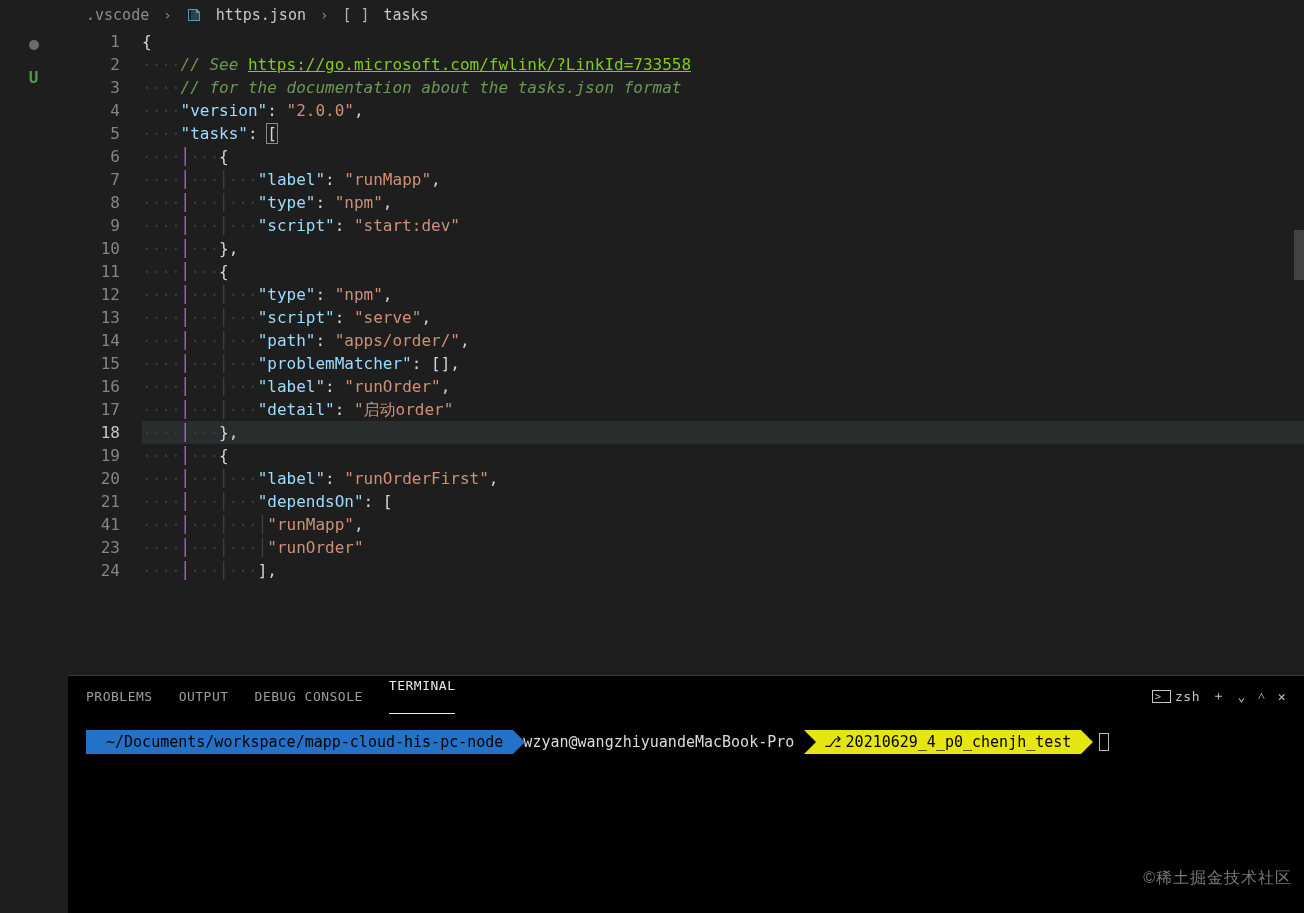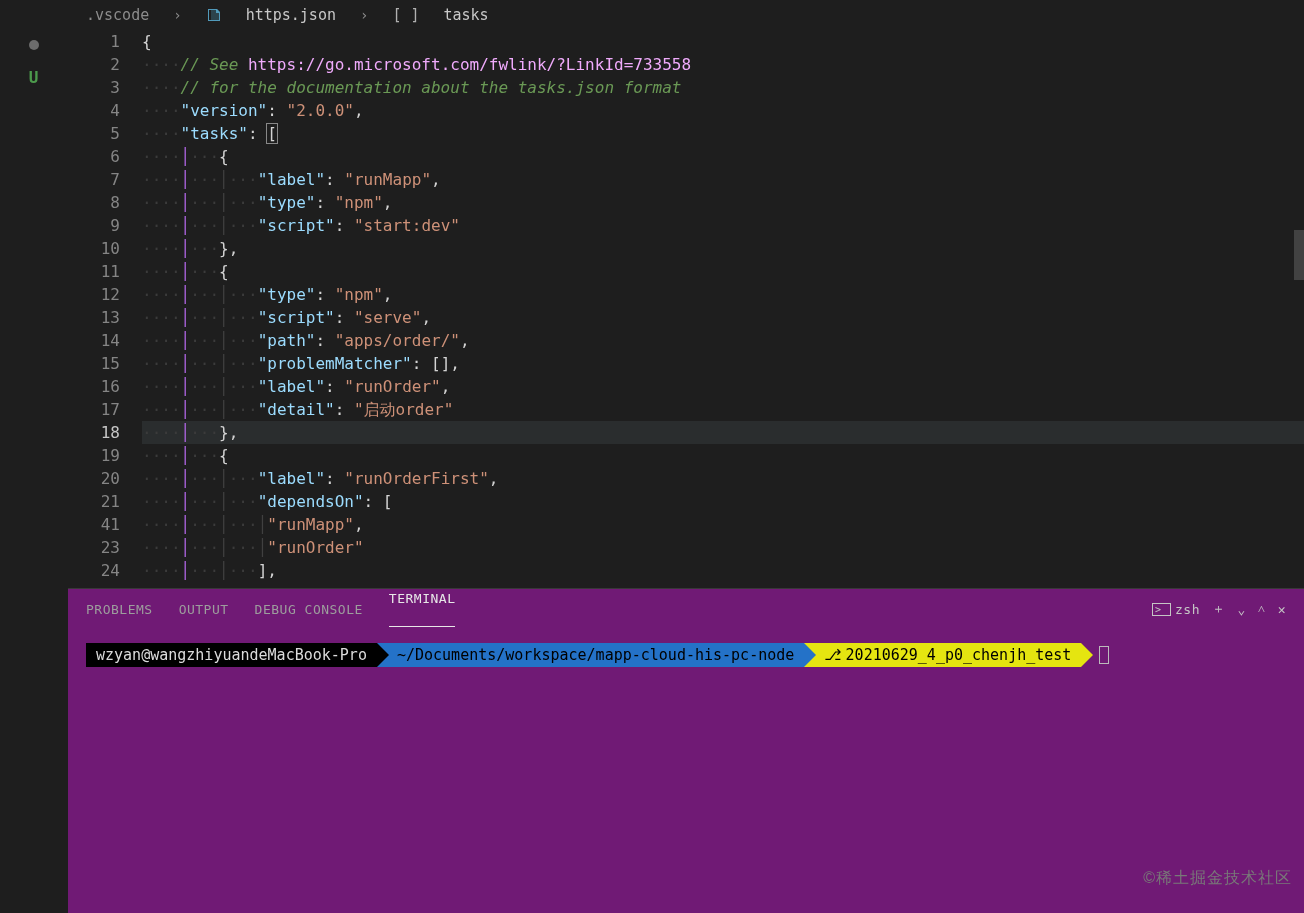--- a/index.html
+++ b/index.html
@@ -24,50 +24,50 @@
 .gutter-dot {
   width: 10px; height: 10px; border-radius: 50%; background: #6c6c6c;
   margin: 0 auto 18px auto;
 }
 .gutter-u {
   color: #4c9a4c; font-weight: 600; text-align: center; font-size: 16px;
 }
 .editor-area { flex: 1; display: flex; flex-direction: column; }
 .breadcrumbs {
   height: 30px; display: flex; align-items: center; padding-left: 18px;
-  font-size: 15px; color: #8c8c8c; gap: 24px;
+  font-size: 15px; color: #8c8c8c; gap: 14px;
 }
 .chevron { color: #8c8c8c; font-size: 14px; }
 .bc-json-icon { display:inline-flex; align-items:center; color:#519aba; }
 .bc-bracket { color:#b0b0b0; }
 .code-area {
   flex: 1; display: flex;
   font-size: 16px; line-height: 23px;
   overflow: hidden;
 }
 .line-numbers {
   width: 74px; text-align: right; color: #858585; padding-right: 22px; user-select:none;
 }
 .line-numbers .ln { height:23px; }
 .line-numbers .ln.cur { color:#c6c6c6; }
 .code-lines { flex:1; position:relative; }
 .code-lines .line { height:23px; white-space: pre; position:relative; }
 .code-lines .line.highlighted { background:#2a2d2e; }
 .tok-brace { color:#d4d4d4; }
 .tok-comment { color:#6a9955;font-style:italic; }
-.tok-url { color:#f0abfc; }
+.tok-url { color:#84cc16; text-decoration: underline; }
 .tok-key { color:#9cdcfe; }
 .tok-string { color:#ce9178; }
 .tok-punct { color:#d4d4d4; }
 .indent-guide { color:#404040; }
 .purple-guide { color:#b267e6; }
 .bracket-match { outline:1px solid #888; }
 .ws { color:#3b3b3b; }
 .panel {
-  height: 325px; border-top:1px solid #383838; background:#701a75;
+  height: 238px; border-top:1px solid #383838; background:#000000;
   display:flex; flex-direction:column;
 }
 .panel-tabs {
   display:flex; align-items:center; height:40px; padding:0 18px;
   font-size:13px; color:#9d9d9d; letter-spacing:0.5px;
 }
 .panel-tabs .tab { margin-right:26px; cursor:pointer; }
 .panel-tabs .tab.active { color:#e7e7e7; border-bottom:1px solid #e7e7e7; padding-bottom:20px; }
 .panel-tabs .spacer { flex:1; }
 .panel-tabs .ctrl { margin-left:12px; color:#c5c5c5; cursor:pointer; display:flex; align-items:center; gap:4px; }
@@ -193,22 +193,22 @@
           </div>
         <div class="ctrl">
             <span>˄</span>
           </div>
         <div class="ctrl">
             <span>✕</span>
           </div>
       </div>
       <div class="panel-body">
         <div class="prompt-line">
+          <div class="seg seg-blue">~/Documents/workspace/mapp-cloud-his-pc-node</div>
           <div class="seg seg-black">wzyan@wangzhiyuandeMacBook-Pro</div>
-          <div class="seg seg-blue">~/Documents/workspace/mapp-cloud-his-pc-node</div>
           <div class="seg seg-yellow">
             <span class="branch-icon">⎇</span>
             <span>20210629_4_p0_chenjh_test</span>
           </div>
           <div class="cursor-box"></div>
         </div>
       </div>
     </div>
   </div>
 </div>

